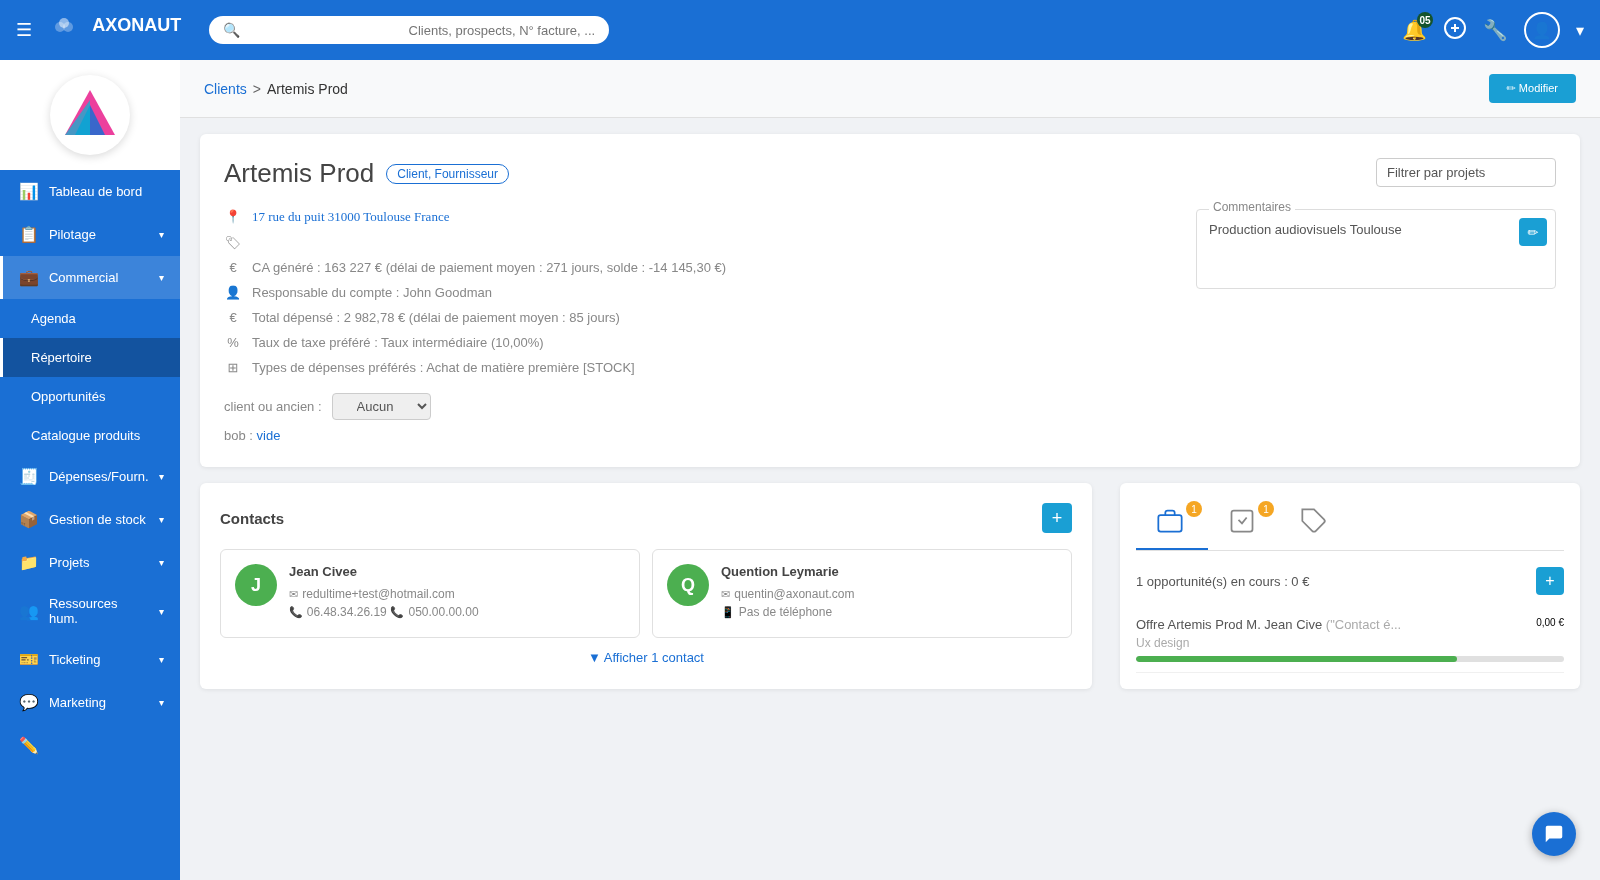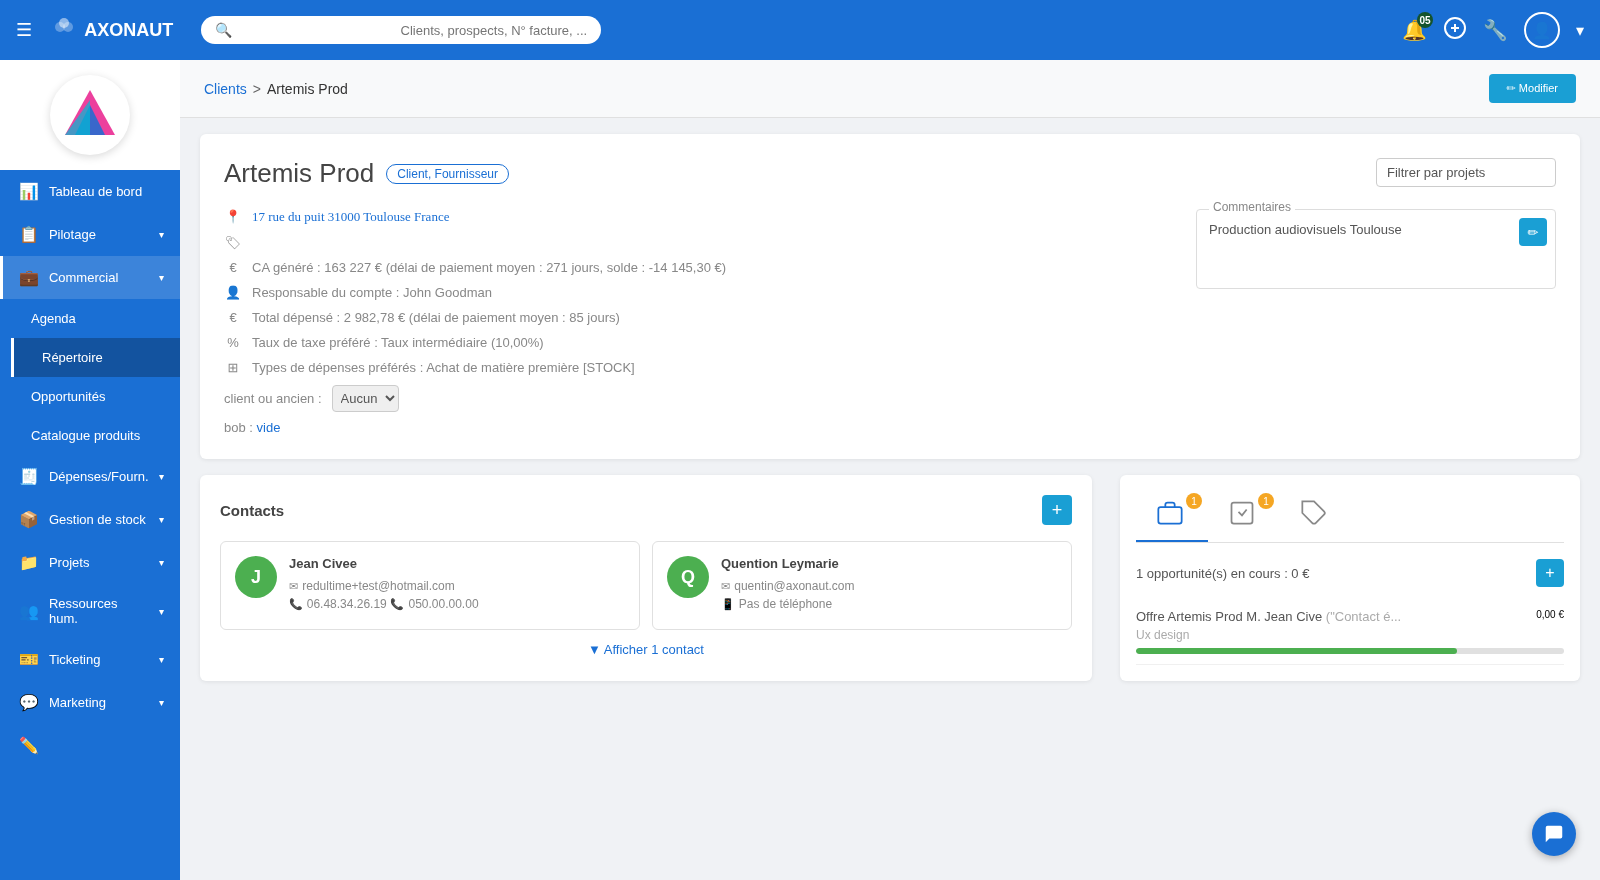--- a/index.html
+++ b/index.html
@@ -9,21 +9,21 @@
     .top-nav {
       background: #1a6fd4;
       height: 60px;
       display: flex;
       align-items: center;
       padding: 0 16px;
       flex-shrink: 0;
       gap: 12px;
     }
     .top-nav .hamburger { color: white; font-size: 18px; cursor: pointer; margin-right: 8px; }
-    .top-nav .logo-area { display: flex; align-items: center; gap: 8px; color: white; font-size: 18px; font-weight: bold; }
+    .top-nav .logo-area { display: flex; gap: 16px; color: white; font-size: 18px; font-weight: bold; }
     .top-nav .logo-icon { font-size: 22px; }
     .search-bar {
       flex: 1;
       max-width: 400px;
       background: white;
       border-radius: 20px;
       display: flex;
       align-items: center;
       padding: 6px 14px;
       gap: 8px;
@@ -108,21 +108,21 @@
       padding: 12px 16px;
       color: white;
       cursor: pointer;
       font-size: 13px;
       font-weight: 500;
       border-left: 3px solid transparent;
       transition: background 0.15s;
     }
     .sidebar-item.active { background: rgba(255,255,255,0.15); border-left: 3px solid white; }
     .sidebar-item.sub { padding-left: 28px; font-weight: normal; }
-    .sidebar-item.sub.active-sub { background: rgba(0,0,0,0.2); margin-left: 11px; }
+    .sidebar-item.sub.active-sub { background: rgba(0,0,0,0.2); }
     .sidebar-item .item-icon { font-size: 16px; flex-shrink: 0; }
     .sidebar-item .chevron { margin-left: auto; font-size: 10px; }
 
     
     .content { flex: 1; overflow-y: auto; background: #f0f2f5; }
 
     
     .breadcrumb-bar {
       background: #f8f9fa;
       padding: 14px 24px;
@@ -188,28 +188,28 @@
       color: #888;
     }
     .detail-row .di { width: 18px; flex-shrink: 0; text-align: center; }
     .detail-row .dl { color: #1a6fd4; text-decoration: none; font-family: Liberation Serif, serif; }
     .detail-row .dv { color: #888; }
 
     .client-field {
       display: flex;
       align-items: center;
       gap: 10px;
-      margin-top: 10px;
+      margin-top: 18px;
       font-size: 13px;
       color: #888;
     }
     .client-field select {
       border: 1px solid #ccc;
       border-radius: 4px;
-      padding: 4px 4px;
+      padding: 4px 20px;
       font-size: 13px;
       color: #555;
     }
     .bob-row { margin-top: 8px; font-size: 13px; color: #888; }
     .bob-row a { color: #1a6fd4; text-decoration: none; }
 
     .comments-section {
       width: 360px;
       flex-shrink: 0;
     }

